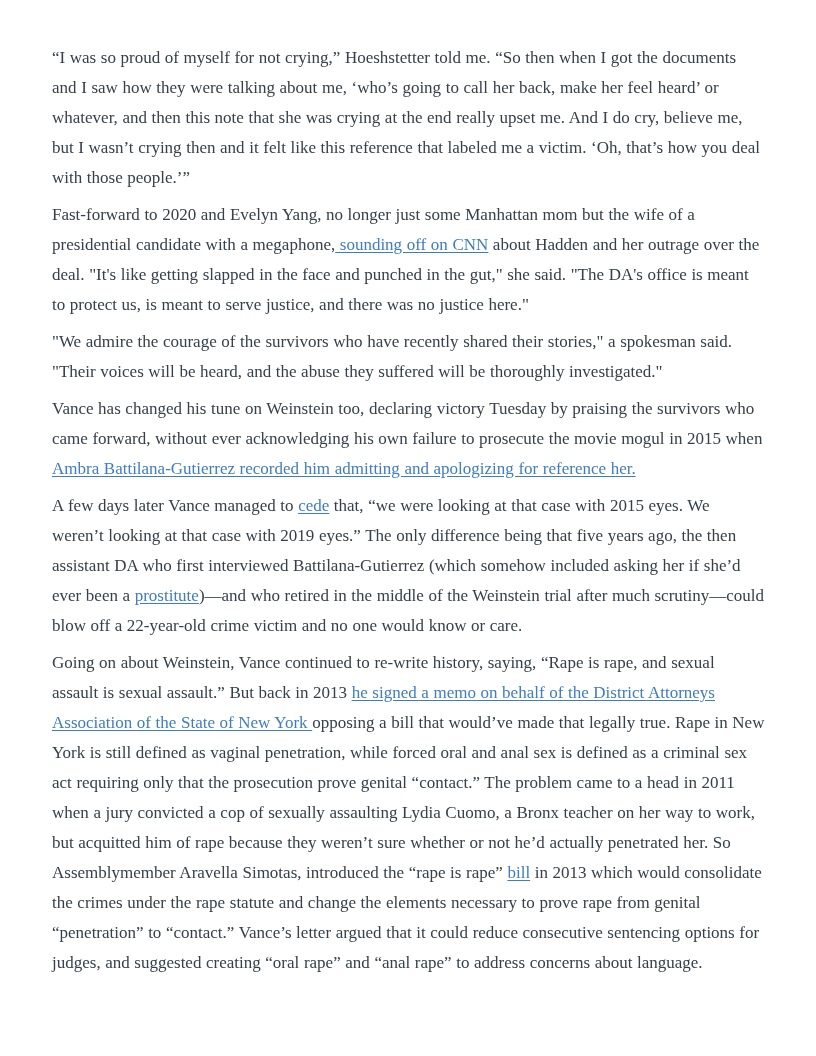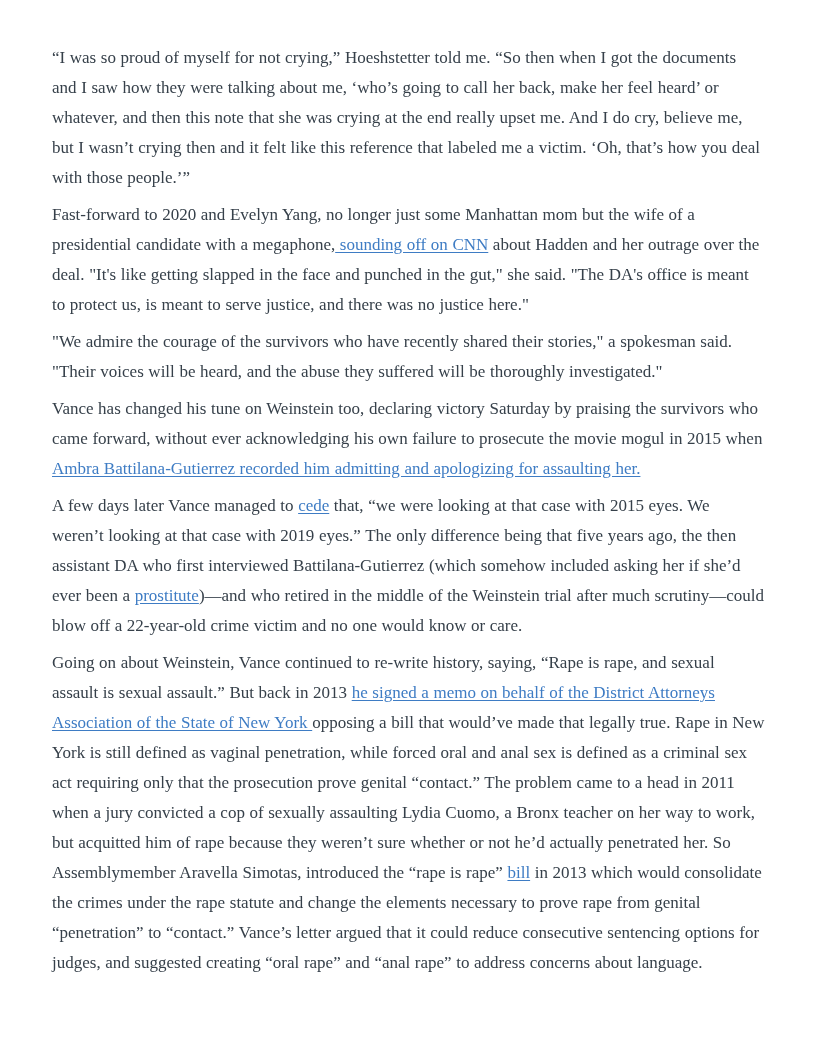--- a/index.html
+++ b/index.html
@@ -35,17 +35,17 @@
   }
 </style>
 </head>
 <body>
 
 <div class="page">
   <article class="article-body">
       <p><span>“I was so proud of myself for not crying,” Hoeshstetter told me. “So then when I got the documents and I saw how they were talking about me, ‘who’s going to call her back, make her feel heard’ or whatever, and then this note that she was crying at the end really upset me. And I do cry, believe me, but I wasn’t crying then and it felt like this reference that labeled me a victim. ‘Oh, that’s how you deal with those people.’”</span></p>
       <p><span>Fast-forward to 2020 and Evelyn Yang, no longer just some Manhattan mom but the wife of a presidential candidate with a megaphone,</span><a href="#"> sounding off on CNN</a><span> about Hadden and her outrage over the deal. "It's like getting slapped in the face and punched in the gut," she said. "The DA's office is meant to protect us, is meant to serve justice, and there was no justice here."</span></p>
       <p><span>"We admire the courage of the survivors who have recently shared their stories," a spokesman said. "Their voices will be heard, and the abuse they suffered will be thoroughly investigated."</span></p>
-      <p><span>Vance has changed his tune on Weinstein too, declaring victory Saturday by praising the survivors who came forward, without ever acknowledging his own failure to prosecute the movie mogul in 2015 when </span><a href="#">Ambra Battilana-Gutierrez recorded him admitting and apologizing for assaulting her.</a></p>
+      <p><span>Vance has changed his tune on Weinstein too, declaring victory Tuesday by praising the survivors who came forward, without ever acknowledging his own failure to prosecute the movie mogul in 2015 when </span><a href="#">Ambra Battilana-Gutierrez recorded him admitting and apologizing for reference her.</a></p>
       <p><span>A few days later Vance managed to </span><a href="#">cede</a><span> that, “we were looking at that case with 2015 eyes. We weren’t looking at that case with 2019 eyes.” The only difference being that five years ago, the then assistant DA who first interviewed Battilana-Gutierrez (which somehow included asking her if she’d ever been a </span><a href="#">prostitute</a><span>)—and who retired in the middle of the Weinstein trial after much scrutiny—could blow off a 22-year-old crime victim and no one would know or care.</span></p>
       <p><span>Going on about Weinstein, Vance continued to re-write history, saying, “Rape is rape, and sexual assault is sexual assault.” But back in 2013 </span><a href="#">he signed a memo on behalf of the District Attorneys Association of the State of New York </a><span>opposing a bill that would’ve made that legally true. Rape in New York is still defined as vaginal penetration, while forced oral and anal sex is defined as a criminal sex act requiring only that the prosecution prove genital “contact.” The problem came to a head in 2011 when a jury convicted a cop of sexually assaulting Lydia Cuomo, a Bronx teacher on her way to work, but acquitted him of rape because they weren’t sure whether or not he’d actually penetrated her. So Assemblymember Aravella Simotas, introduced the “rape is rape” </span><a href="#">bill</a><span> in 2013 which would consolidate the crimes under the rape statute and change the elements necessary to prove rape from genital “penetration” to “contact.” Vance’s letter argued that it could reduce consecutive sentencing options for judges, and suggested creating “oral rape” and “anal rape” to address concerns about language.</span></p>
     </article>
 </div>
 
 </body></html>

